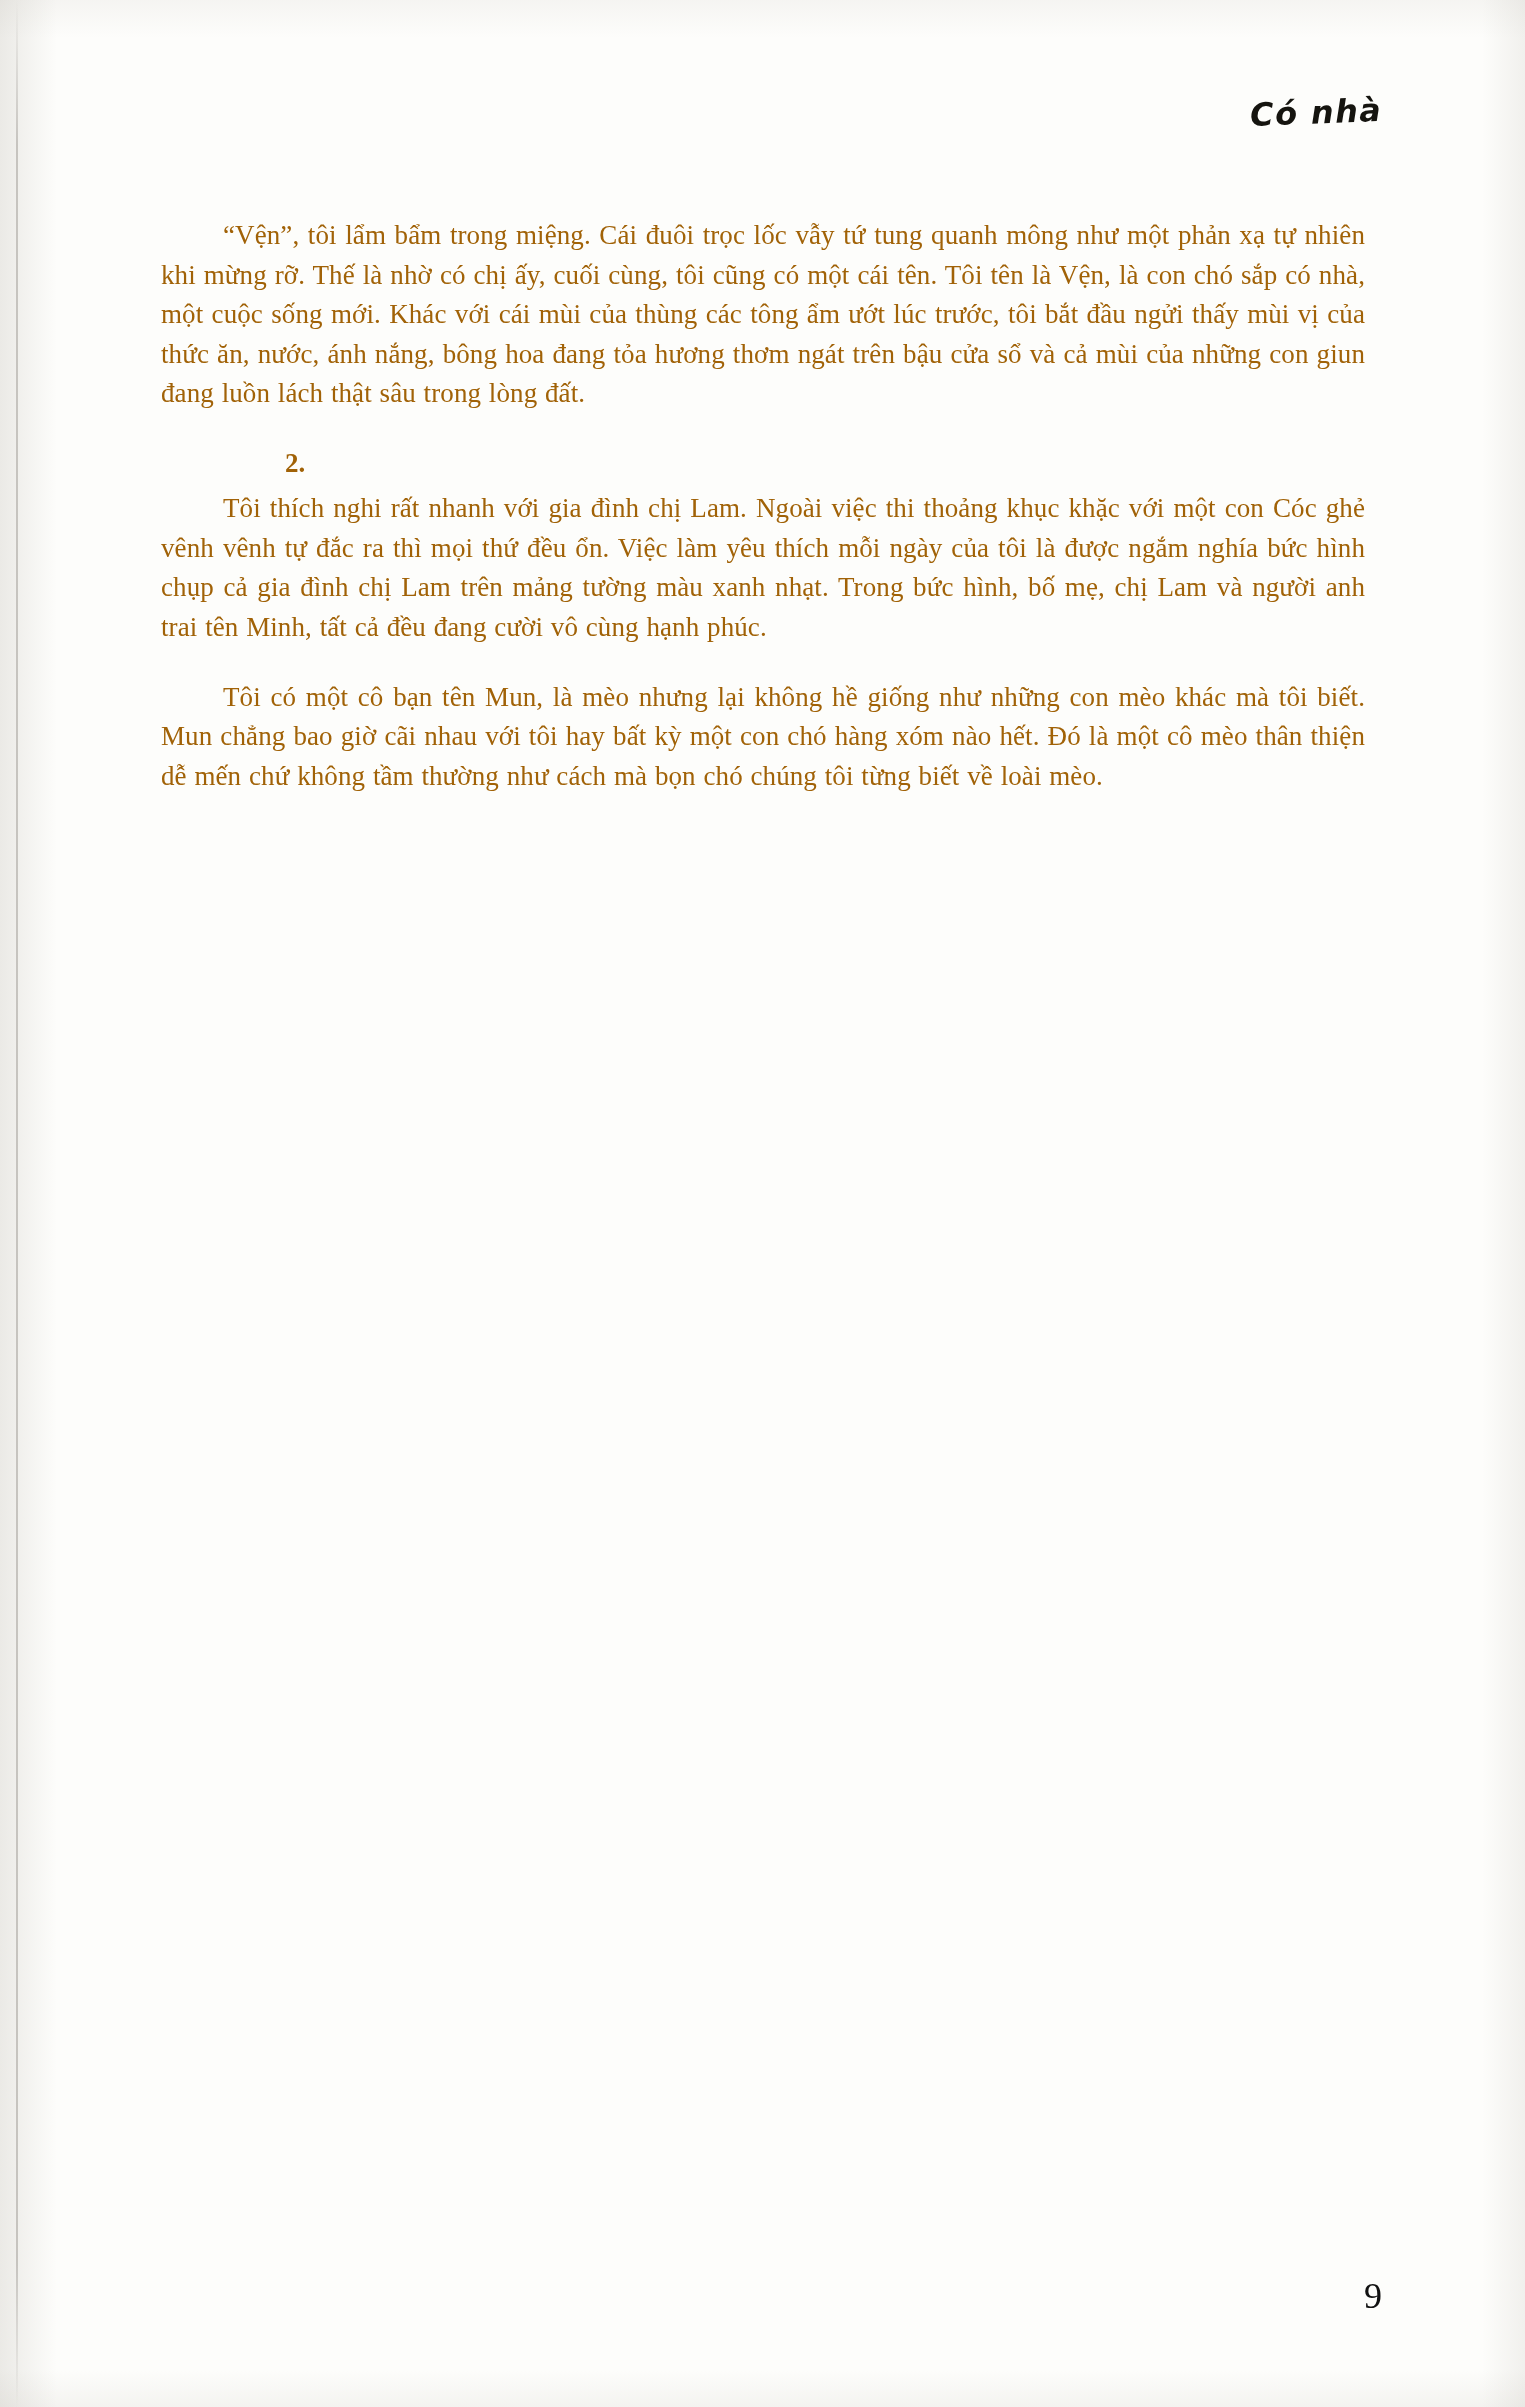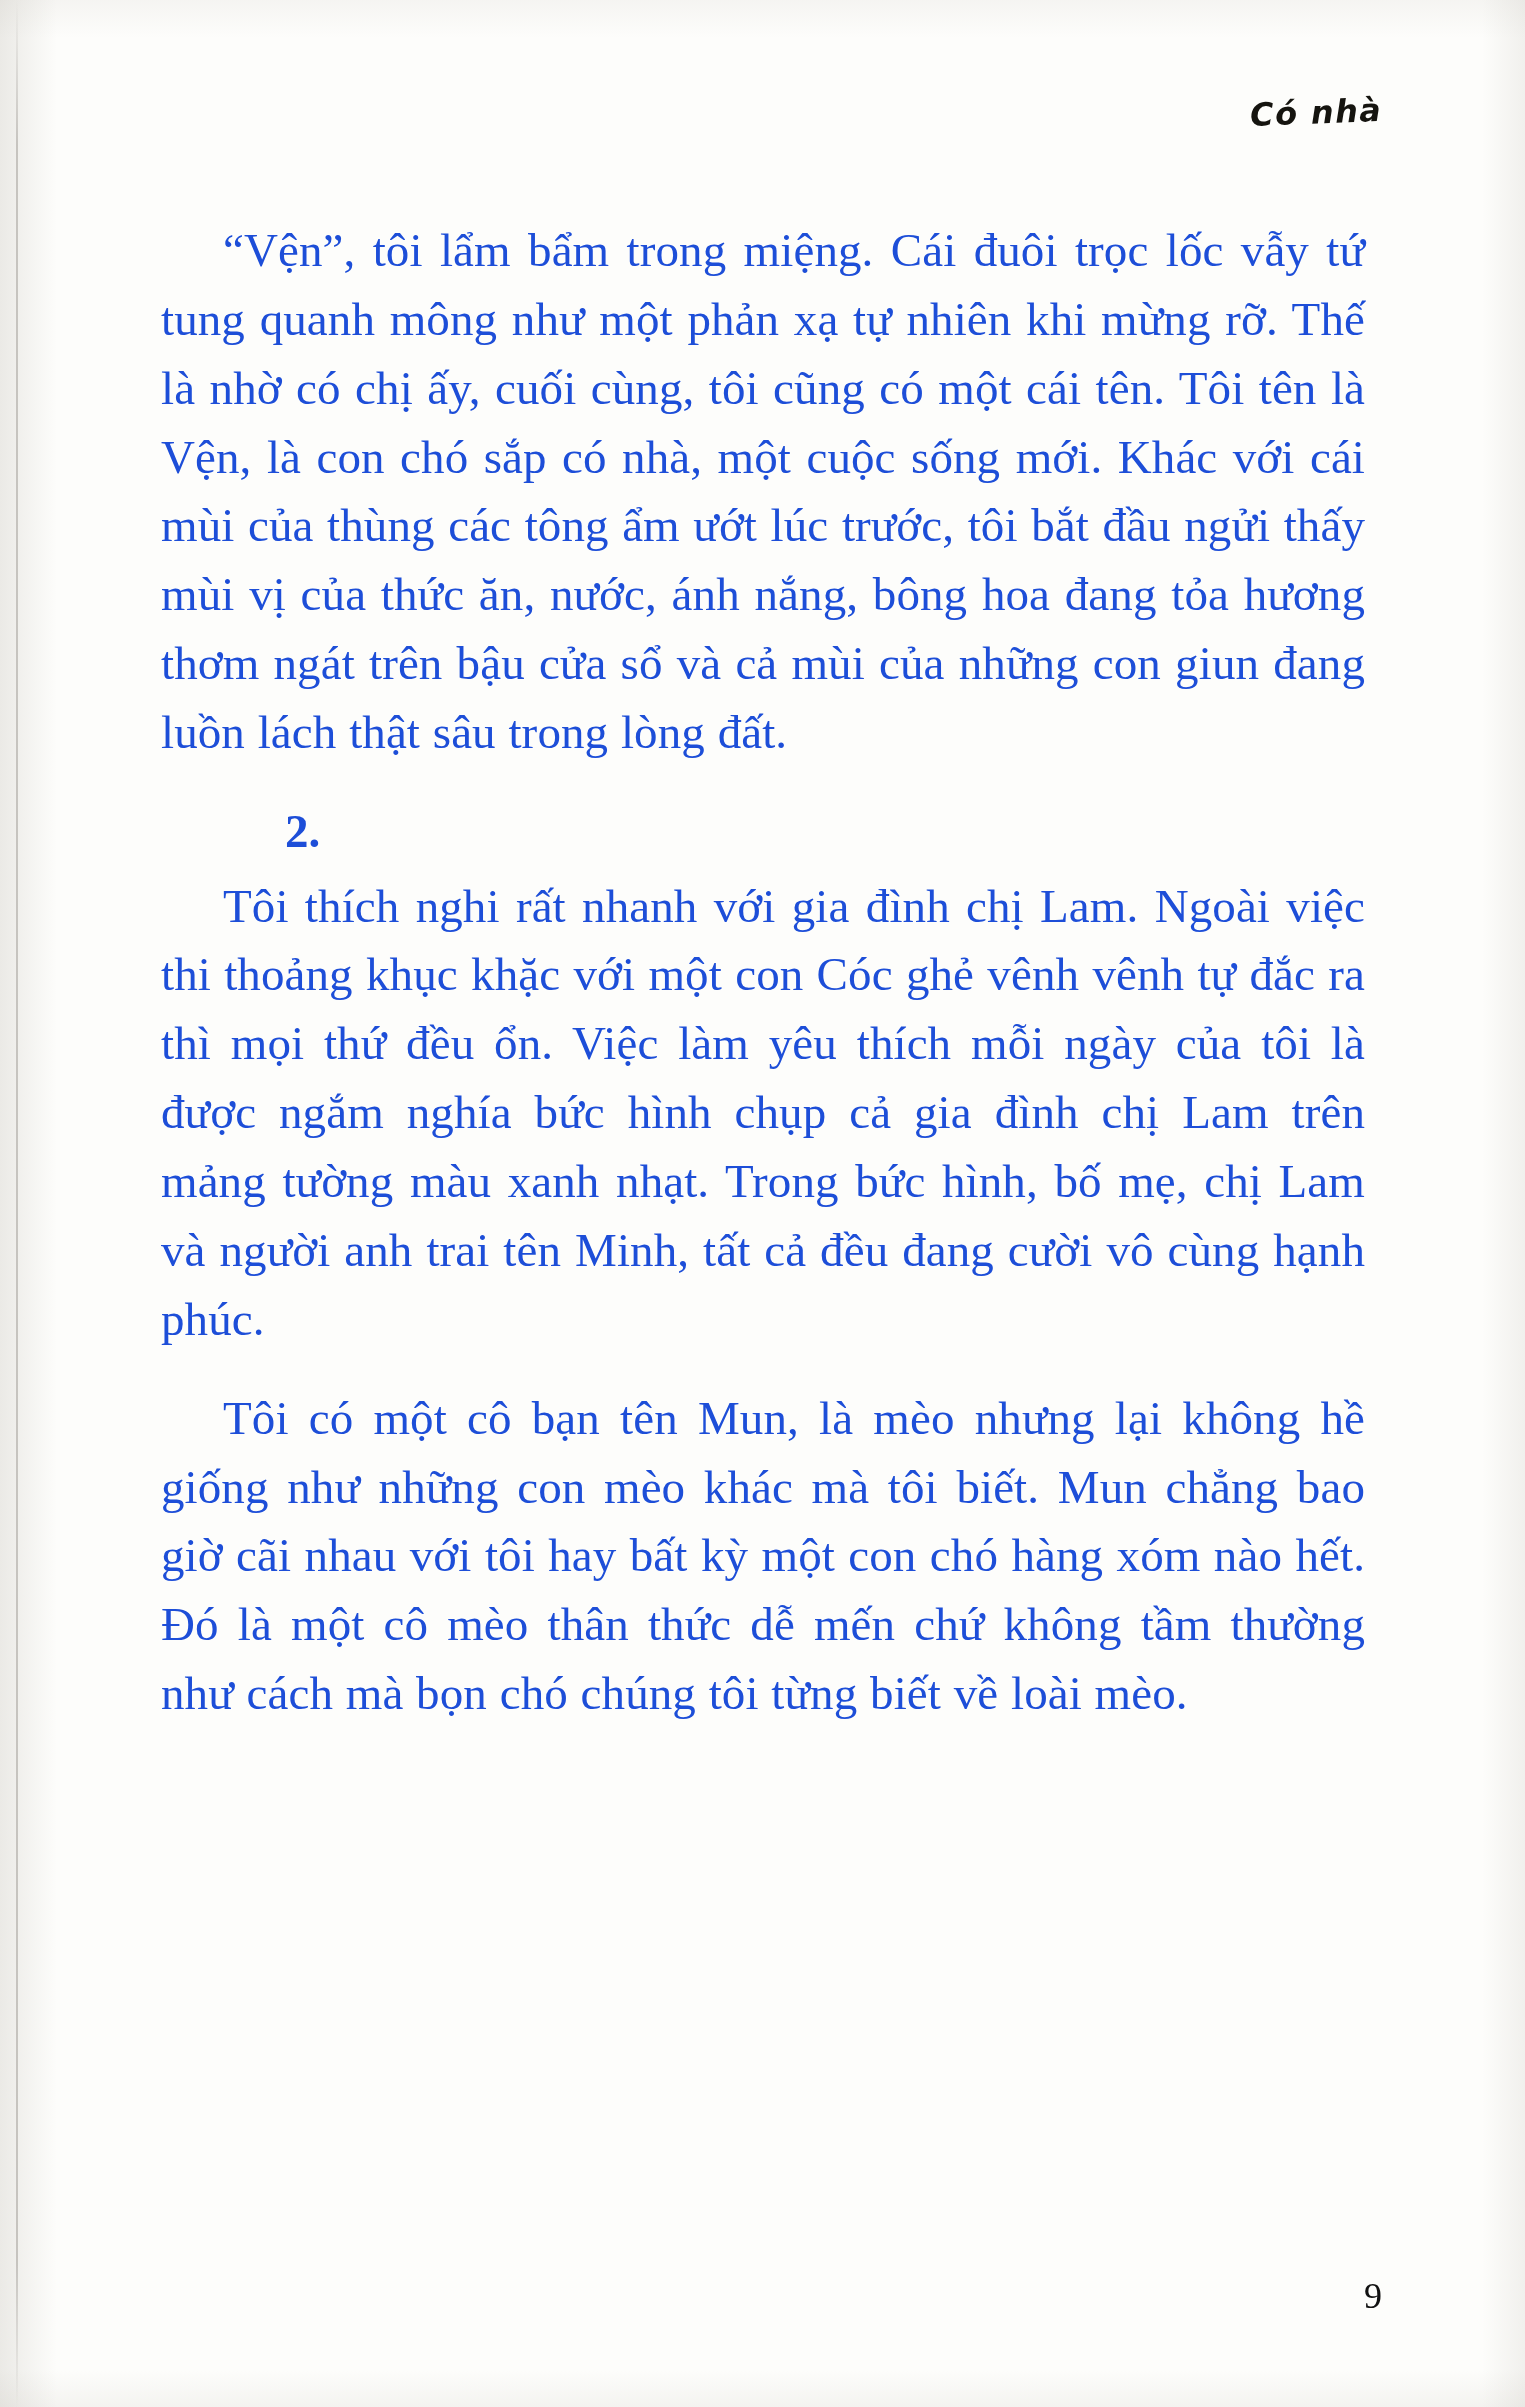--- a/index.html
+++ b/index.html
@@ -58,23 +58,23 @@
 
   .content {
     position: absolute;
     left: 161px;
     top: 216px;
     width: 1204px;
   }
 
   p.para {
     margin: 0 0 5.7px 0;
-    font-size: 47px;
+    font-size: 27px;
     line-height: 1.465;
-    color: #1d4ed8;
+    color: #a16207;
     text-align: justify;
     text-indent: 62px;
     font-family: "Liberation Serif", serif;
     letter-spacing: 0.1px;
     word-spacing: 0.9px;
   }
 
   .section-number {
     margin: 55px 0 32px 0;
     font-size: 40px;
@@ -111,20 +111,20 @@
     <p class="para">“Vện”, tôi lẩm bẩm trong miệng. Cái đuôi trọc lốc vẫy tứ tung quanh mông như một phản xạ tự nhiên khi mừng rỡ. Thế là nhờ có chị ấy, cuối cùng, tôi cũng có một cái tên. Tôi tên là Vện, là con chó sắp có nhà, một cuộc sống mới. Khác với cái mùi của thùng các tông ẩm ướt lúc trước, tôi bắt đầu ngửi thấy mùi vị của thức ăn, nước, ánh nắng, bông hoa đang tỏa hương thơm ngát trên bậu cửa sổ và cả mùi của những con giun đang luồn lách thật sâu trong lòng đất.</p>
 
     <div class="spacer-sm"></div>
 
     <p class="para section-number">2.</p>
 
     <p class="para">Tôi thích nghi rất nhanh với gia đình chị Lam. Ngoài việc thi thoảng khục khặc với một con Cóc ghẻ vênh vênh tự đắc ra thì mọi thứ đều ổn. Việc làm yêu thích mỗi ngày của tôi là được ngắm nghía bức hình chụp cả gia đình chị Lam trên mảng tường màu xanh nhạt. Trong bức hình, bố mẹ, chị Lam và người anh trai tên Minh, tất cả đều đang cười vô cùng hạnh phúc.</p>
 
     <div class="spacer-sm"></div>
 
-    <p class="para">Tôi có một cô bạn tên Mun, là mèo nhưng lại không hề giống như những con mèo khác mà tôi biết. Mun chẳng bao giờ cãi nhau với tôi hay bất kỳ một con chó hàng xóm nào hết. Đó là một cô mèo thân thức dễ mến chứ không tầm thường như cách mà bọn chó chúng tôi từng biết về loài mèo.</p>
+    <p class="para">Tôi có một cô bạn tên Mun, là mèo nhưng lại không hề giống như những con mèo khác mà tôi biết. Mun chẳng bao giờ cãi nhau với tôi hay bất kỳ một con chó hàng xóm nào hết. Đó là một cô mèo thân thiện dễ mến chứ không tầm thường như cách mà bọn chó chúng tôi từng biết về loài mèo.</p>
 
   </div>
 
   <div class="page-number">9</div>
 
 </div>
 
 
 </body></html>

